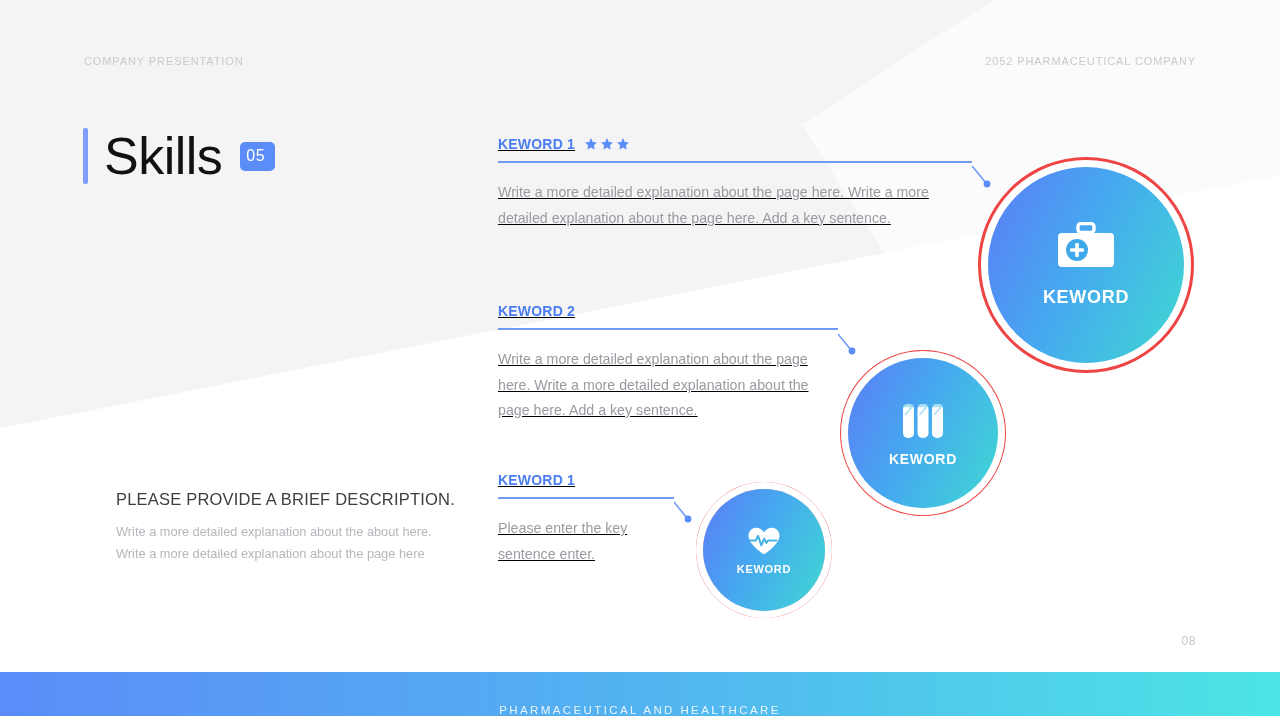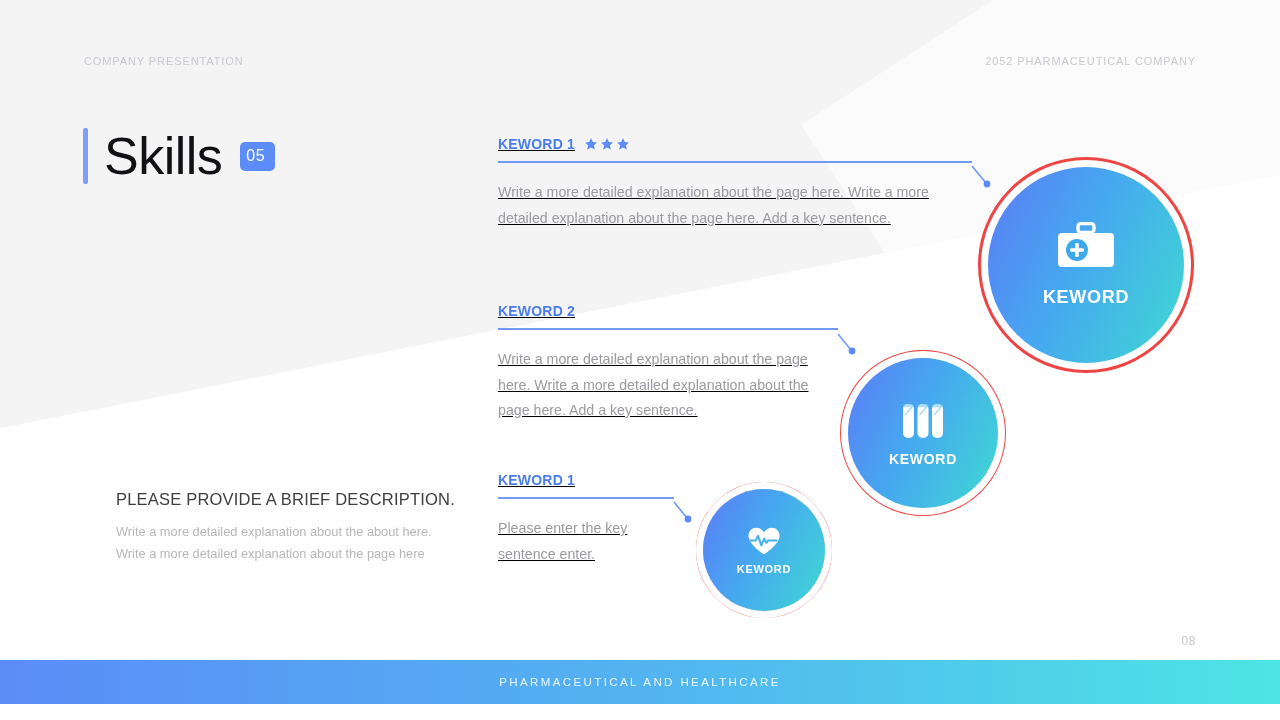--- a/index.html
+++ b/index.html
@@ -148,24 +148,24 @@
   #bubble3 .bubble-label { font-size:11px; margin-top:7px; }
 
   
   .page-num {
     position:absolute; right:84px; bottom:72px;
     font-size:12px; color:#c6c6cc; letter-spacing:.6px;
   }
 
   
   .footer {
-    position:absolute; left:0; bottom:16px;
+    position:absolute; left:0; bottom:4px;
     width:1280px; height:44px;
     background:linear-gradient(90deg,#5b8cf8 0%,#52b5f0 52%,#4ce5e5 100%);
-    display:flex; align-items:center; justify-content:center;
+    display:flex; align-items:flex-end; justify-content:center;
   }
   .footer-text {
     color:#eaf6fd; font-size:11.5px; letter-spacing:2.4px;
   }
 </style>
 </head>
 <body>
 
 <div id="slide">
 

